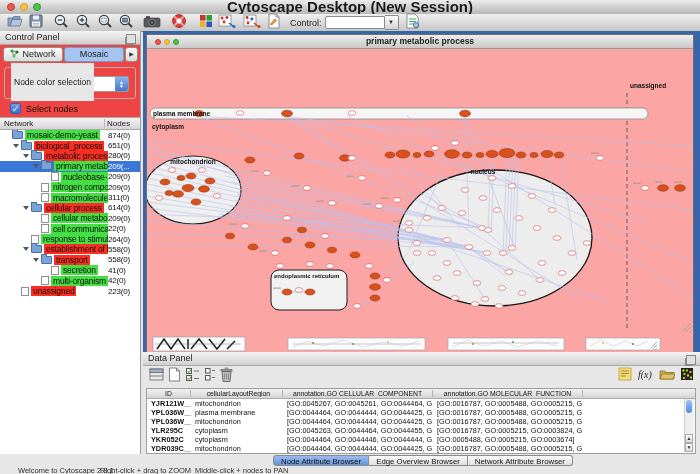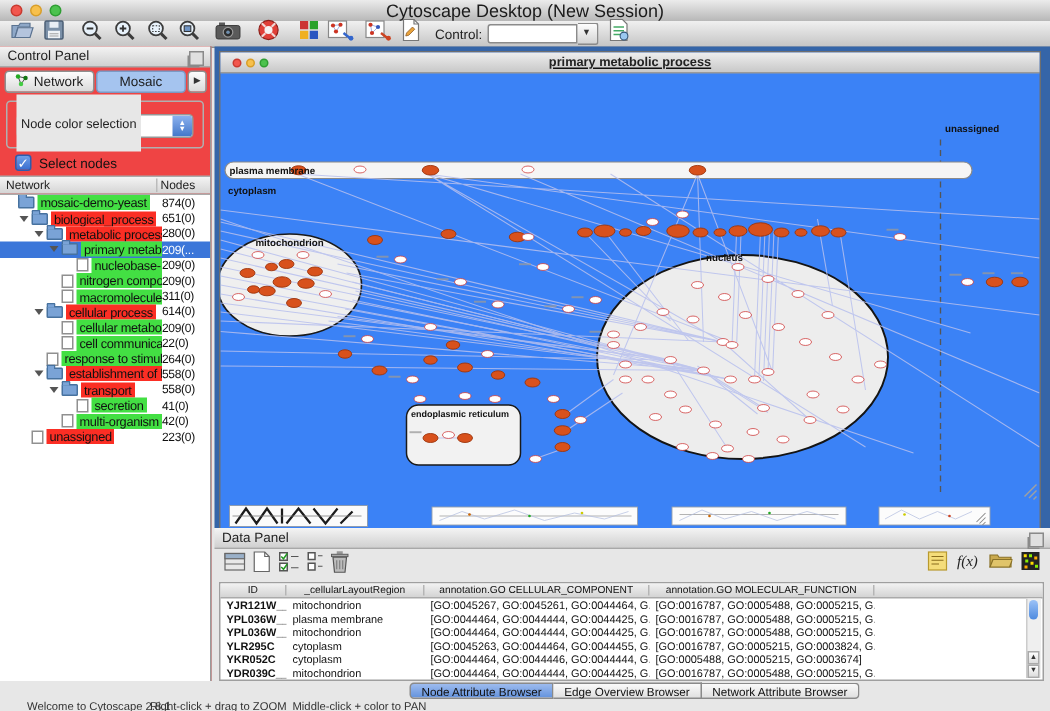--- a/index.html
+++ b/index.html
@@ -1,21 +1,21 @@
 <!DOCTYPE html>
 <html><head>
 <meta charset="utf-8">
 <style>
   html,body{margin:0;padding:0;}
   body{width:700px;height:474px;position:relative;overflow:hidden;background:#e7e7e7;
        font-family:"Liberation Sans","DejaVu Sans",sans-serif;color:#111;}
   
   .titlebar{position:absolute;left:0;top:0;width:700px;height:14px;
     background:linear-gradient(#ececec,#b7b7b7);border-bottom:1px solid #7c7c7c;}
-  .wtitle{position:absolute;left:0;right:0;top:0;text-align:center;font-size:12px;font-weight:normal;
+  .wtitle{position:absolute;left:0;right:0;top:0;text-align:center;font-size:15px;font-weight:bold;
     line-height:14px;color:#1b1b1b;}
   .tl{position:absolute;top:3px;width:8px;height:8px;border-radius:50%;box-sizing:border-box;}
   .tl.c{left:7px;background:#f2574e;border:1px solid #c93a30;}
   .tl.m{left:20px;background:#f7c04c;border:1px solid #d89e2a;}
   .tl.z{left:33px;background:#4cc24e;border:1px solid #2f9e33;}
   .toolbar{position:absolute;left:0;top:14px;width:700px;height:17px;
     background:linear-gradient(#f0f0f0,#c5c5c5);border-bottom:1px solid #8a8a8a;
     display:flex;align-items:center;}
   .ti{flex:none;display:block;}
   .srch-label{font-size:9px;color:#222;margin-left:9px;}
@@ -66,21 +66,21 @@
   .fold::before{content:"";position:absolute;top:-3px;left:-1px;width:4px;height:2px;background:#7aa3d6;
     border:1px solid #47729f;border-bottom:none;border-radius:1px 1px 0 0;}
   .doc{flex:none;width:8px;height:9px;background:#fff;border:1px solid #909090;margin-right:2px;box-sizing:border-box;}
   .lbl{padding:0 2px;overflow:hidden;}
   .lbl.g{background:#43df43;}
   .lbl.r{background:#fb2e24;}
   .cnt{margin-left:auto;flex:none;width:32px;font-size:8px;}
   
   .mdi{position:absolute;left:143px;top:31px;width:557px;height:321px;background:#3565a8;}
   .ifr{position:absolute;left:3px;top:3px;width:548px;height:386px;border:1px solid #6e6e6e;
-    background:#3b82f6;box-sizing:border-box;text-decoration:underline;}
+    background:#fca5a5;box-sizing:border-box;}
   .ifh{height:13px;background:linear-gradient(#eeeeee,#c8c8c8);border-bottom:1px solid #999;position:relative;}
   .ift{text-align:center;font-size:8.5px;font-weight:600;line-height:13px;color:#222;}
   .stl{position:absolute;top:3.5px;width:6px;height:6px;border-radius:50%;box-sizing:border-box;}
   .stl.c{left:8px;background:#f2574e;border:1px solid #c93a30;}
   .stl.m{left:17px;background:#f7c04c;border:1px solid #d89e2a;}
   .stl.z{left:26px;background:#4cc24e;border:1px solid #2f9e33;}
   .netsvg{position:absolute;left:0;top:13px;}
   .thumbs{position:absolute;left:0;top:305px;}
   
   .dp{position:absolute;left:143px;top:352px;width:557px;height:114px;background:#e7e7e7;}
@@ -664,14 +664,14 @@
   <div class="seg">
     <div class="sbtn on">Node Attribute Browser</div>
     <div class="sbtn">Edge Overview Browser</div>
     <div class="sbtn">Network Attribute Browser</div>
   </div>
 </div>
 
 <div class="status">
   <span style="left:18px">Welcome to Cytoscape 2.8.1</span>
   <span style="left:100px">Right-click + drag to ZOOM</span>
-  <span style="left:195px">Middle-click + color to PAN</span>
+  <span style="left:195px">Middle-click + nodes to PAN</span>
 </div>
 
 </body></html>

